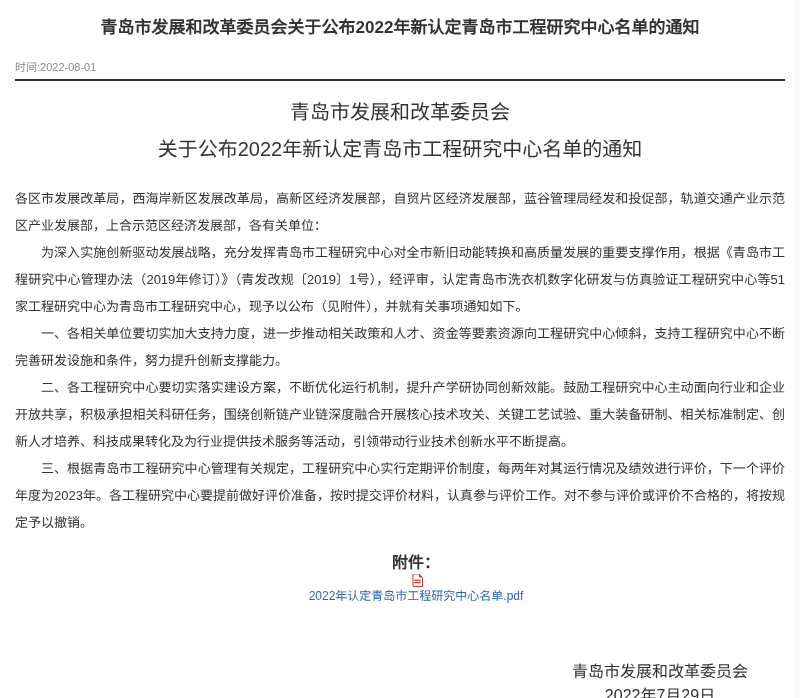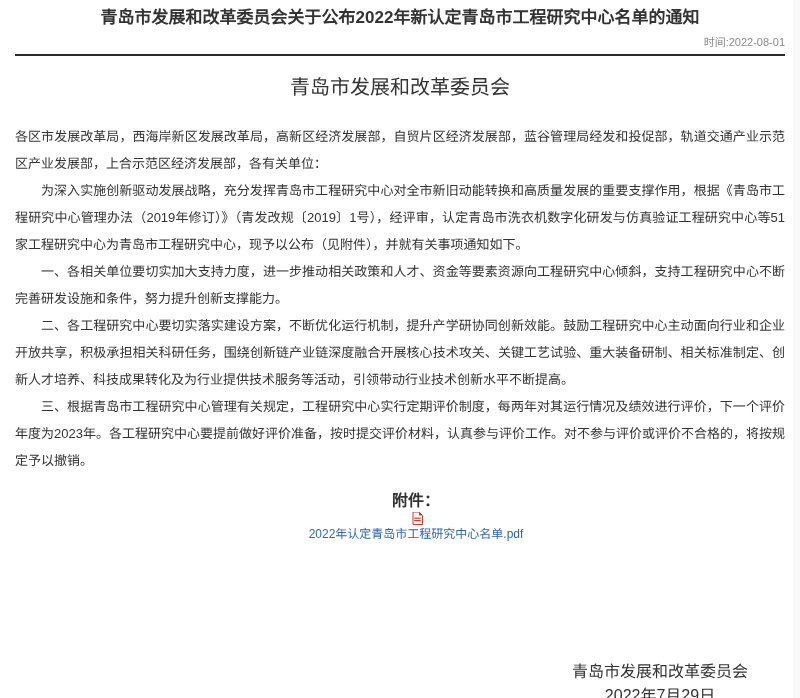--- a/index.html
+++ b/index.html
@@ -17,34 +17,34 @@
   }
   .right-gutter {
     position: absolute;
     top: 0;
     right: 0;
     width: 7px;
     height: 698px;
     background: #f9f9f9;
   }
   .page {
-    padding: 1px 15px;
+    padding: 11px 15px;
   }
   .page-title {
     margin: 0;
     padding-top: 7px;
     font-size: 17px;
     line-height: 20px;
     font-weight: bold;
     text-align: center;
     color: #333333;
   }
   .meta-time {
-    margin-top: 5px;
-    text-align: right;
+    margin-top: 20px;
+    text-align: left;
     font-size: 11px;
     color: #8a8a8a;
   }
   .divider {
     margin-top: 5px;
     height: 0;
     border: none;
     border-top: 2px solid #2b2b2b;
   }
   .doc-org {
@@ -124,20 +124,21 @@
 <div class="page">
 
   <h1 class="page-title">青岛市发展和改革委员会关于公布2022年新认定青岛市工程研究中心名单的通知</h1>
 
   <div class="meta-time">时间:2022-08-01</div>
 
   <hr class="divider">
 
   <h2 class="doc-org">青岛市发展和改革委员会</h2>
 
+  <h2 class="doc-title">关于公布2022年新认定青岛市工程研究中心名单的通知</h2>
 
   <div class="doc-body" id="doc-body">
       <p>各区市发展改革局，西海岸新区发展改革局，高新区经济发展部，自贸片区经济发展部，蓝谷管理局经发和投促部，轨道交通产业示范区产业发展部，上合示范区经济发展部，各有关单位：</p>
       <p class="indent">为深入实施创新驱动发展战略，充分发挥青岛市工程研究中心对全市新旧动能转换和高质量发展的重要支撑作用，根据《青岛市工程研究中心管理办法（2019年修订）》（青发改规〔2019〕1号），经评审，认定青岛市洗衣机数字化研发与仿真验证工程研究中心等51家工程研究中心为青岛市工程研究中心，现予以公布（见附件），并就有关事项通知如下。</p>
       <p class="indent">一、各相关单位要切实加大支持力度，进一步推动相关政策和人才、资金等要素资源向工程研究中心倾斜，支持工程研究中心不断完善研发设施和条件，努力提升创新支撑能力。</p>
       <p class="indent">二、各工程研究中心要切实落实建设方案，不断优化运行机制，提升产学研协同创新效能。鼓励工程研究中心主动面向行业和企业开放共享，积极承担相关科研任务，围绕创新链产业链深度融合开展核心技术攻关、关键工艺试验、重大装备研制、相关标准制定、创新人才培养、科技成果转化及为行业提供技术服务等活动，引领带动行业技术创新水平不断提高。</p>
       <p class="indent">三、根据青岛市工程研究中心管理有关规定，工程研究中心实行定期评价制度，每两年对其运行情况及绩效进行评价，下一个评价年度为2023年。各工程研究中心要提前做好评价准备，按时提交评价材料，认真参与评价工作。对不参与评价或评价不合格的，将按规定予以撤销。</p>
     </div>
 
   <div class="attachment-row">

